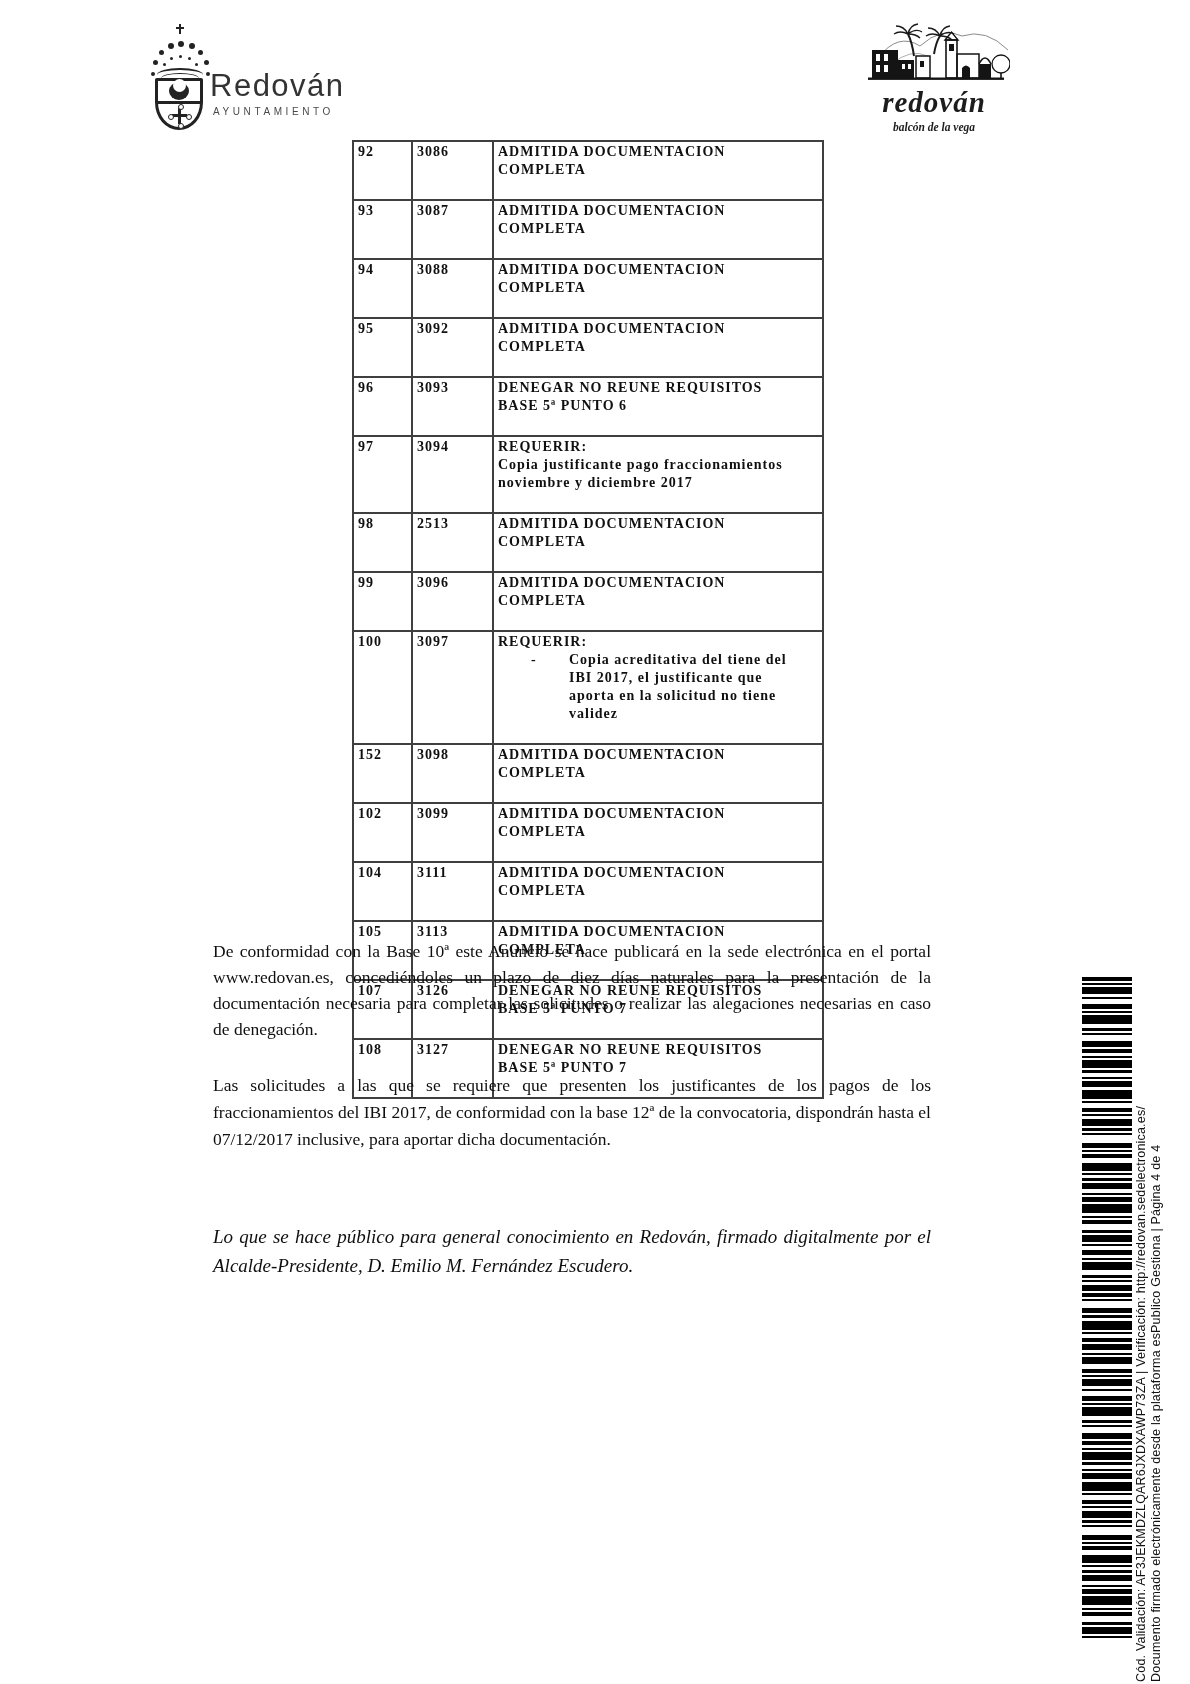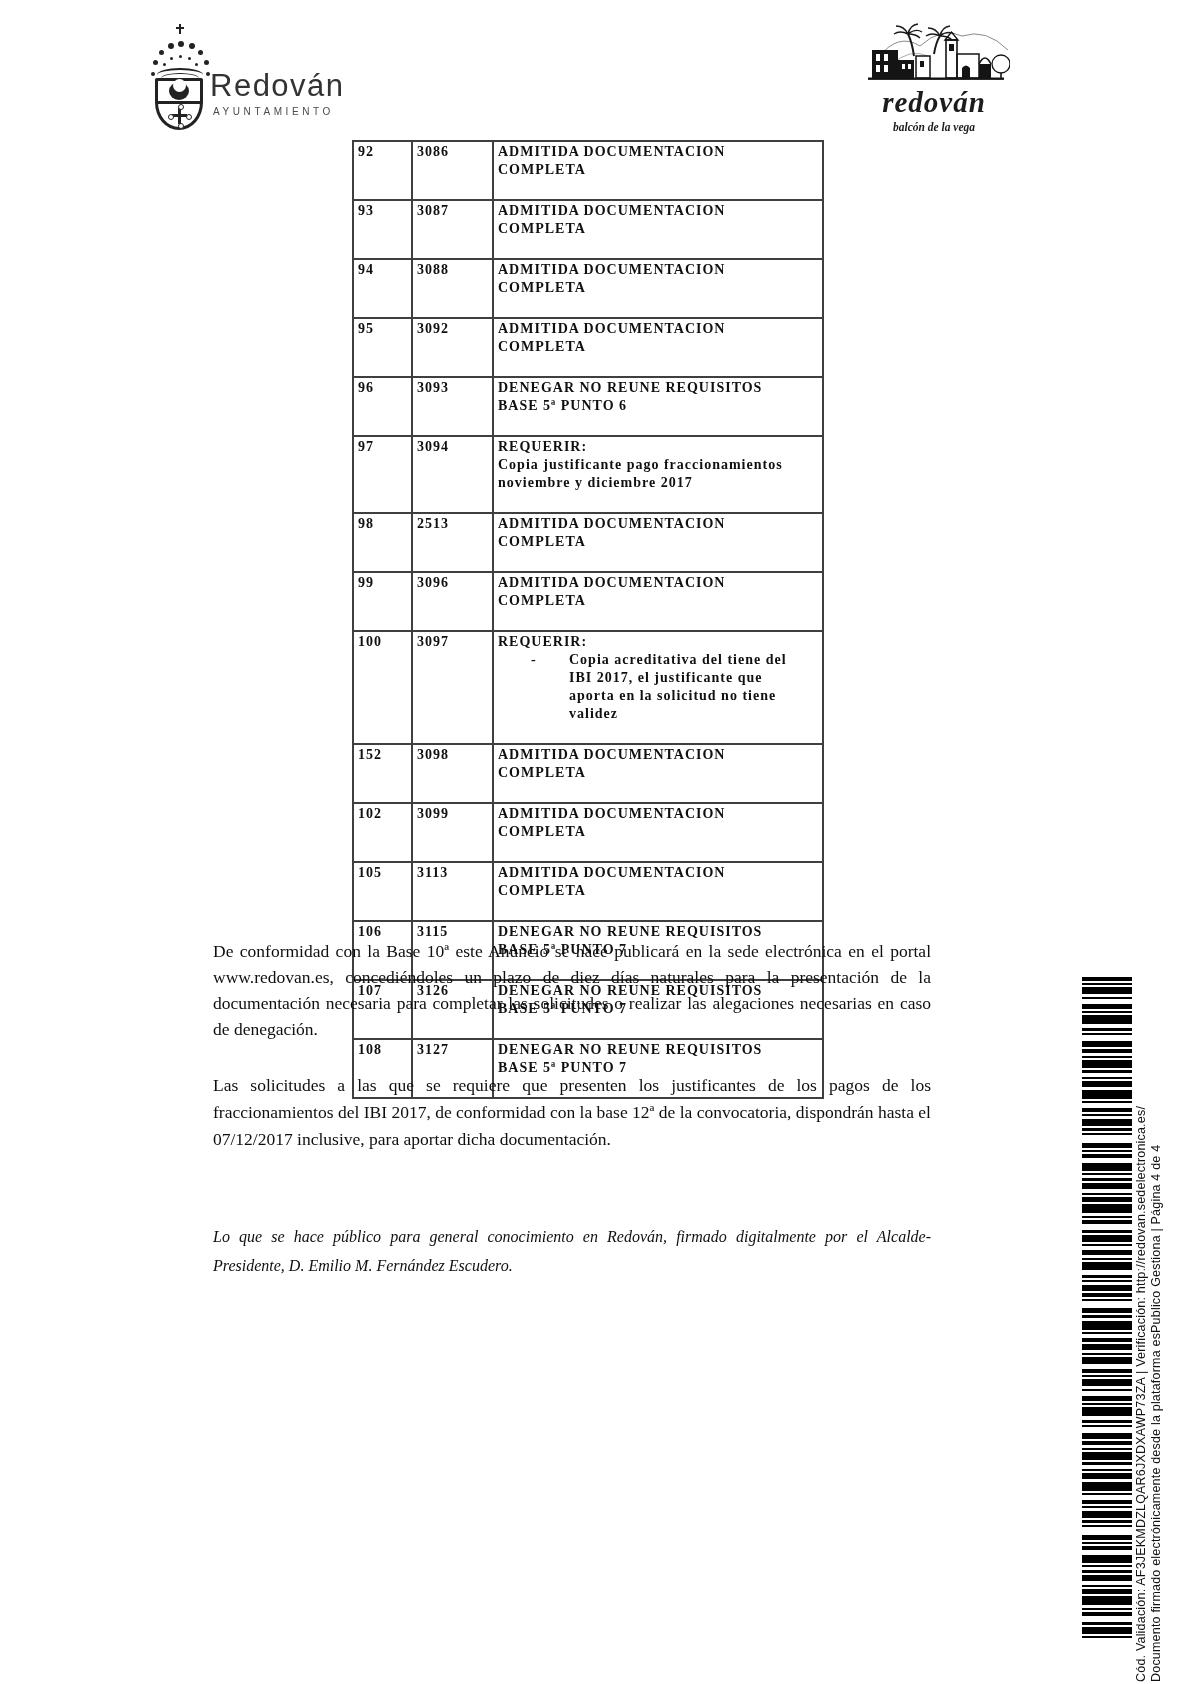--- a/index.html
+++ b/index.html
@@ -61,21 +61,21 @@
   .res-line { min-height:18px; }
   .bullet-row { display:flex; margin-left:33px; }
   .bullet-dash { width:38px; }
   .bullet-text { flex:1; }
 
   
   .para { position:absolute; left:213px; width:718px; text-align:justify; color:#0f0f0f;
           font-family:"Liberation Serif","DejaVu Serif",serif; }
   .p1 { top:938px; font-size:17.5px; line-height:26px; }
   .p2 { top:1072px; font-size:17.5px; line-height:27px; }
-  .p3 { top:1222px; font-size:16px; line-height:29px; font-style:italic; }
+  .p3 { top:1222px; font-size:19px; line-height:29px; font-style:italic; }
 
   
   .barcode { position:absolute; left:1082px; top:977px; width:50px; height:663px; overflow:hidden; }
   .barcode .bar { width:100%; background:#000; }
   .vtext { position:absolute; left:1134px; top:1682px; width:612px;
            transform:rotate(-90deg); transform-origin:0 0;
            font-family:"Liberation Sans","DejaVu Sans",sans-serif;
            font-size:12.5px; line-height:15px; letter-spacing:0.2px;
            color:#111; white-space:nowrap; }
 </style>
@@ -255,33 +255,33 @@
         </tr>
         <tr>
           <td class="c1">102</td>
           <td class="c2">3099</td>
           <td class="c3">
             <div class="res-line">ADMITIDA DOCUMENTACION</div>
             <div class="res-line">COMPLETA</div>
           </td>
         </tr>
         <tr>
+          <td class="c1">104</td>
+          <td class="c2">3111</td>
+          <td class="c3">
+            <div class="res-line">ADMITIDA DOCUMENTACION</div>
+            <div class="res-line">COMPLETA</div>
+          </td>
+        </tr>
+        <tr>
           <td class="c1">105</td>
           <td class="c2">3113</td>
           <td class="c3">
             <div class="res-line">ADMITIDA DOCUMENTACION</div>
             <div class="res-line">COMPLETA</div>
-          </td>
-        </tr>
-        <tr>
-          <td class="c1">106</td>
-          <td class="c2">3115</td>
-          <td class="c3">
-            <div class="res-line">DENEGAR NO REUNE REQUISITOS</div>
-            <div class="res-line">BASE 5ª PUNTO 7</div>
           </td>
         </tr>
         <tr>
           <td class="c1">107</td>
           <td class="c2">3126</td>
           <td class="c3">
             <div class="res-line">DENEGAR NO REUNE REQUISITOS</div>
             <div class="res-line">BASE 5ª PUNTO 7</div>
           </td>
         </tr>

